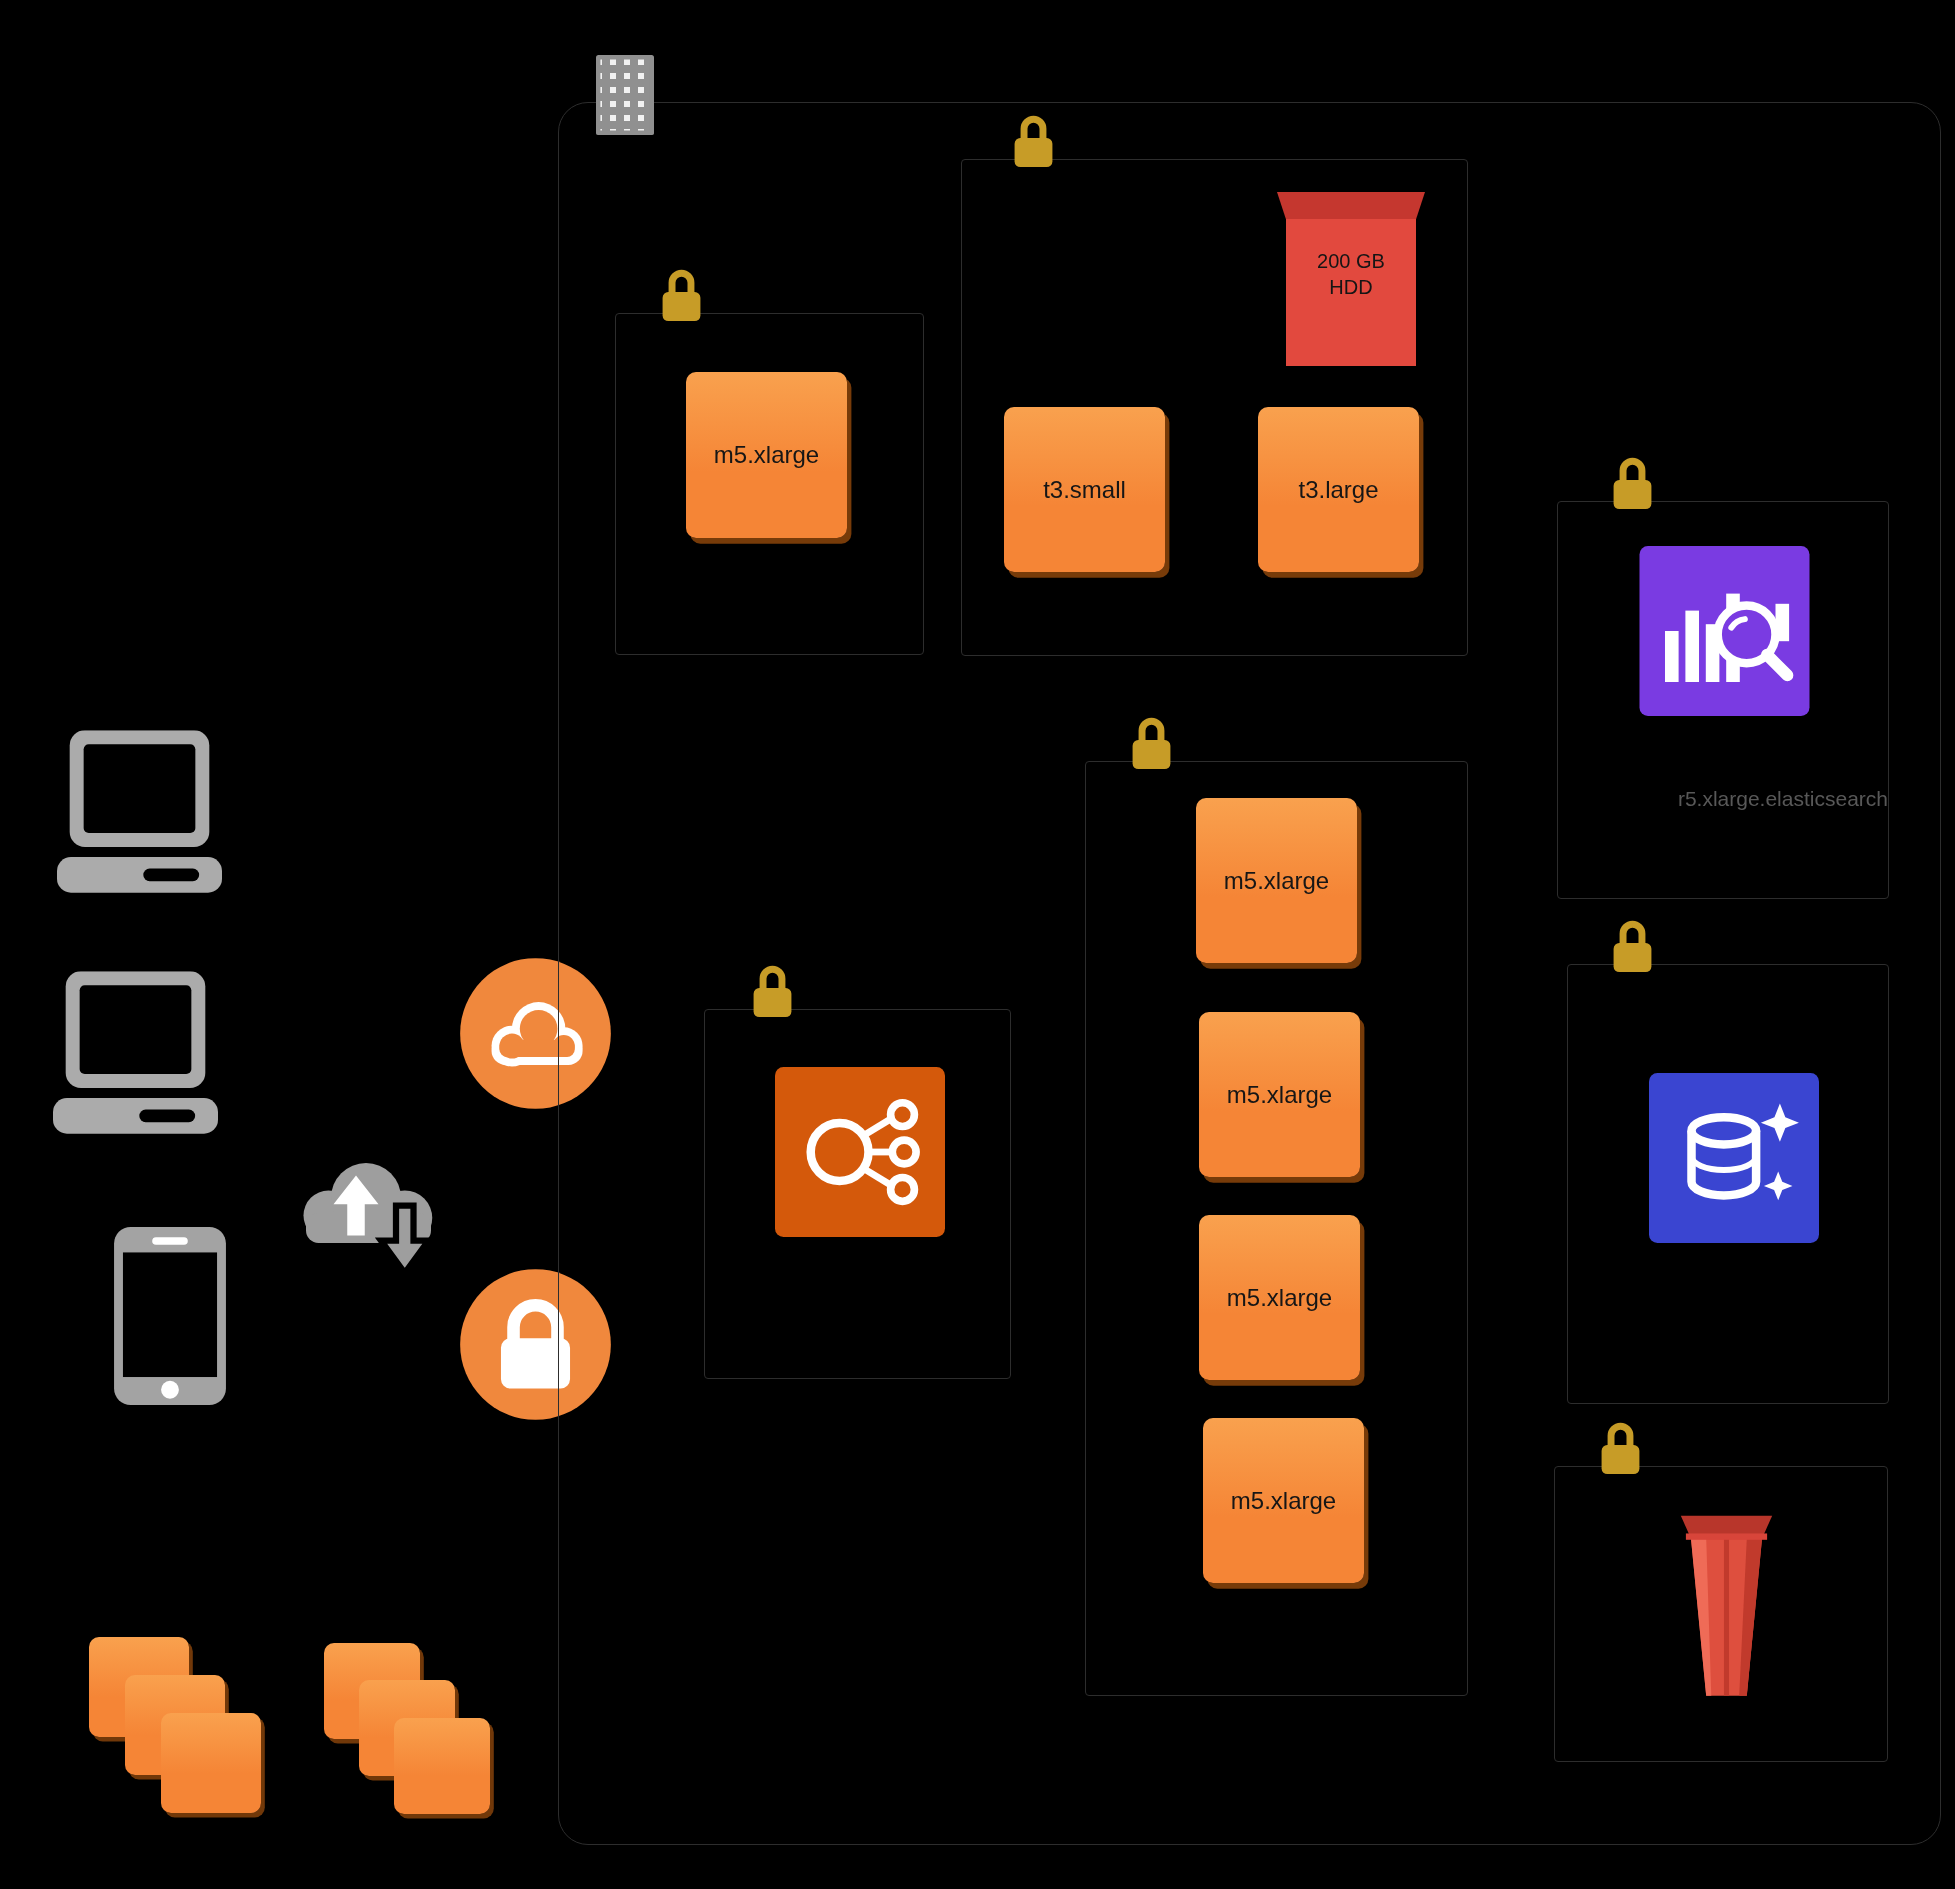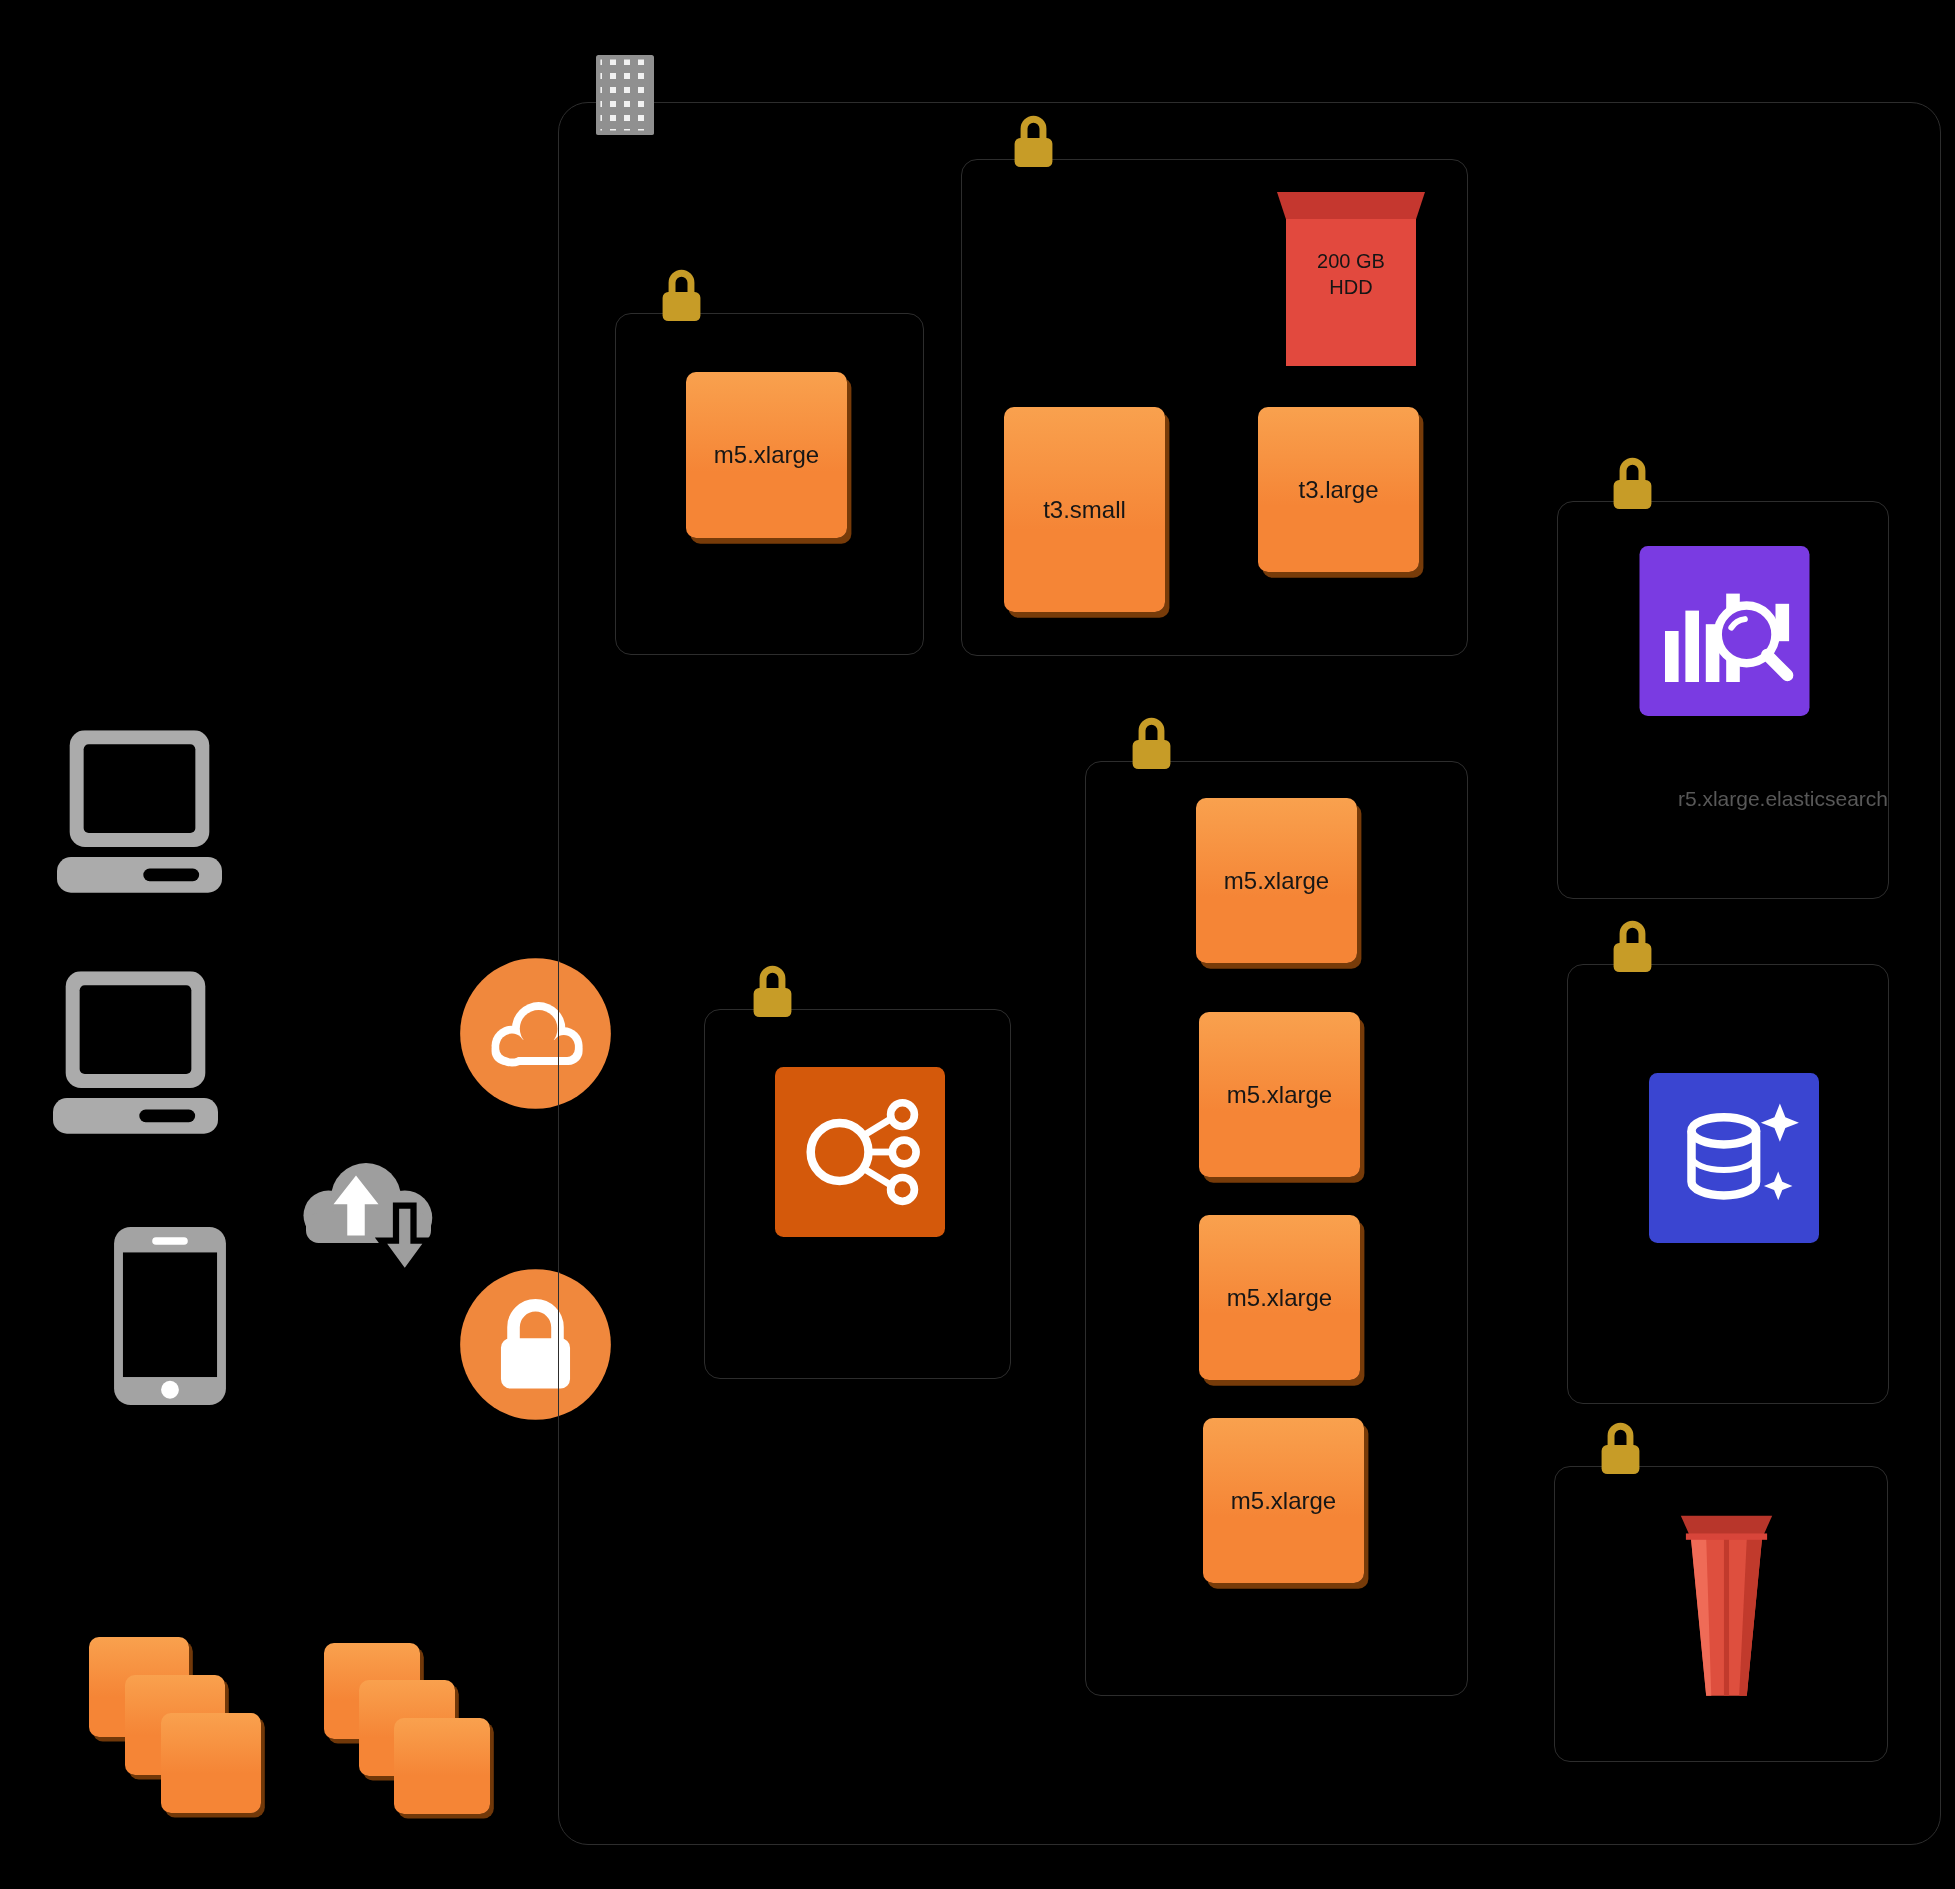--- a/index.html
+++ b/index.html
@@ -1,21 +1,21 @@
 <!DOCTYPE html>
 <html style="--bg: #000000; --border: #2D2D2D; --orange: #F58536; --orange-dark: #D4590B; --gold: #C79C27; --red: #E2493E; --red-dark: #C5372F; --purple: #7A3BE2; --blue: #3A45D1; --grey: #A8A8A8; --s3red: #DE4F3E;font-size:10px"><head>
 <meta charset="utf-8">
 <style>
   html,body{margin:0;padding:0;background:#000;}
   .canvas{
     position:relative;width:1955px;height:1889px;background:var(--bg,#000);
     font-family:"Liberation Sans",sans-serif;overflow:hidden;
   }
   .abs{position:absolute;}
-  .frame{position:absolute;border:1.9px solid var(--border,#2D2D2D);border-radius:16px;background:transparent;}
+  .frame{position:absolute;border:1.9px solid var(--border,#2D2D2D);border-radius:4px;background:transparent;}
   .lockwrap{position:absolute;width:47px;height:58px;top:-49px;color:var(--gold,#C79C27);}
   .ec2{
     position:absolute;border-radius:10px;
     background:linear-gradient(180deg,#F9A14E 0%,var(--orange,#F58536) 60%);
     box-shadow:4.4px 5.7px 0 rgba(125,62,10,.95);
     display:flex;align-items:center;justify-content:center;
     color:#161616;font-size:24px;
   }
   .stacksq{
     position:absolute;width:100px;height:100px;border-radius:10px;
@@ -138,21 +138,21 @@
       </svg>
 
     <div class="hdd" style="left:315px;top:32px;width:148px;height:174px">
       <div class="hdd-top"></div>
       <div class="hdd-body">
         <span>200 GB</span>
         <span>HDD</span>
       </div>
     </div>
 
-    <div class="ec2" style="left:42px;top:247px;width:161px;height:205px">
+    <div class="ec2" style="left:42px;top:247px;width:161px;height:165px">
       <span>t3.small</span>
     </div>
     <div class="ec2" style="left:296px;top:247px;width:161px;height:165px">
       <span>t3.large</span>
     </div>
   </div>
 
   <div class="frame" style="left:1557px;top:501px;width:330px;height:396px">
     <svg class="lockwrap" style="left:51px" viewBox="0 0 74 92" width="47" height="58">
         <use href="#sym-lock"></use>

